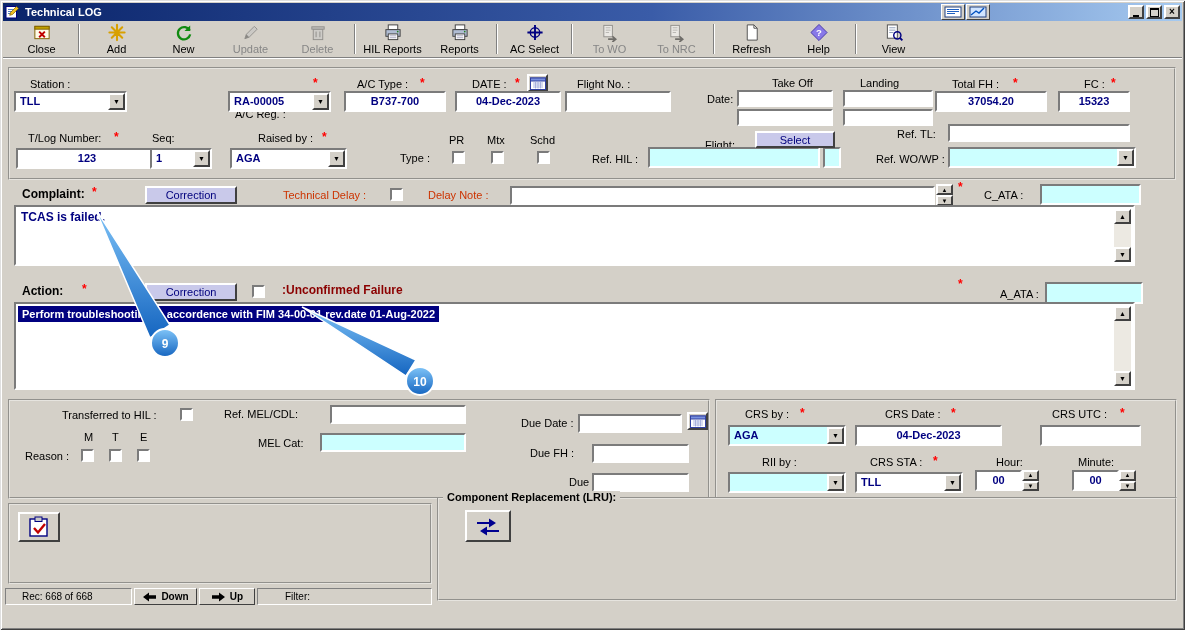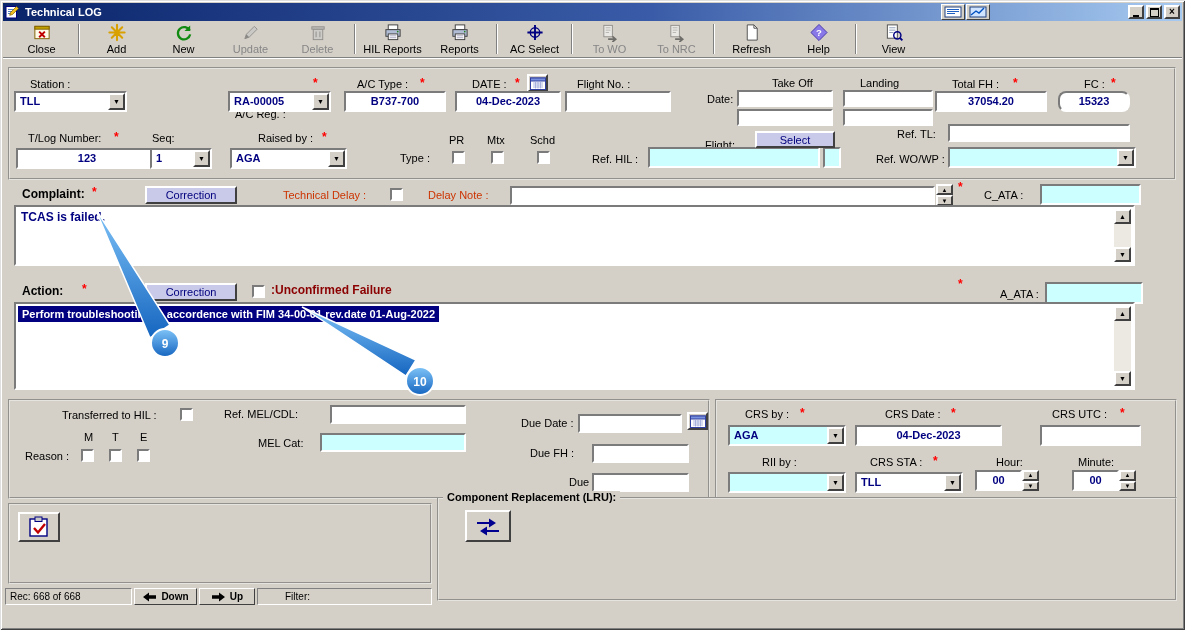--- a/index.html
+++ b/index.html
@@ -46,22 +46,22 @@
   .btn-lav{background:#c9c9ea;color:#00007d;}
   .spin{position:absolute;width:17px;display:flex;flex-direction:column;box-sizing:border-box;}
   .spin div{flex:1;background:#d4d0c8;border:2px solid;border-color:#fff #404040 #404040 #fff;display:flex;align-items:center;justify-content:center;font-size:6px;color:#000;box-sizing:border-box;}
   .txt{position:absolute;background:#fff;border:2px solid;border-color:#7b7b7b #fff #fff #7b7b7b;box-sizing:border-box;}
   .sb{position:absolute;right:2px;top:2px;bottom:2px;width:17px;background:#ece9e2;}
   .sbb{position:absolute;left:0;right:0;height:15px;background:#d4d0c8;border:2px solid;border-color:#fff #404040 #404040 #fff;
     display:flex;align-items:center;justify-content:center;font-size:7px;color:#000;box-sizing:border-box;}
   .cmp-text{position:absolute;left:5px;top:3px;font-size:12px;font-weight:bold;color:#000080;white-space:nowrap;}
   .sel-line{position:absolute;left:2px;top:2px;background:#000080;color:#fff;font-size:11px;font-weight:bold;padding:2px 4px;white-space:nowrap;}
   .warn{position:absolute;font-size:10px;font-weight:bold;color:#ee0000;white-space:nowrap;line-height:12px;}
-  .unconf{position:absolute;font-size:12px;font-weight:bold;color:#8b0000;white-space:nowrap;line-height:13px;}
-  .panel{position:absolute;border:1px solid;border-color:#808080 #fff #fff #808080;font-size:10px;color:#000;display:flex;align-items:center;padding:0 4px;box-sizing:border-box;background:#d4d0c8;white-space:nowrap;}
+  .unconf{position:absolute;font-size:12px;font-weight:bold;color:#8b0000;white-space:nowrap;line-height:13px;margin-left:11px;}
+  .panel{position:absolute;border:1px solid;border-color:#808080 #fff #fff #808080;font-size:10px;color:#000;display:flex;align-items:center;padding:0 16px;box-sizing:border-box;background:#d4d0c8;white-space:nowrap;}
   .sbtn{position:absolute;background:#d4d0c8;border:1px solid;border-color:#fff #404040 #404040 #fff;display:flex;align-items:center;justify-content:center;gap:4px;font-size:10px;font-weight:bold;color:#000;box-sizing:border-box;}
   .callout{position:absolute;z-index:40;}
   svg{display:block;}
 </style>
 </head>
 <body>
 
 <div class="window">
 
   <div class="titlebar">
@@ -282,21 +282,21 @@
   <div class="lbl" style="left:705px;top:112px;margin-top:27px;">Flight:</div>
   <div class="field" style="left:737px;top:109px;width:96px;height:17px;"></div>
   <div class="field" style="left:843px;top:109px;width:90px;height:17px;"></div>
 
   <div class="lbl" style="left:952px;top:78px;">Total FH :</div>
   <div class="star" style="left:1013px;top:77px;">*</div>
   <div class="field center" style="left:935px;top:91px;width:112px;height:21px;">37054.20</div>
 
   <div class="lbl" style="left:1084px;top:78px;">FC :</div>
   <div class="star" style="left:1111px;top:77px;">*</div>
-  <div class="field center" style="left:1058px;top:91px;width:72px;height:21px;border-radius:8px;">15323</div>
+  <div class="field center" style="left:1058px;top:91px;width:72px;height:21px;">15323</div>
 
   <div class="lbl" style="left:28px;top:132px;">T/Log Number:</div>
   <div class="star" style="left:114px;top:131px;">*</div>
   <div class="field center" style="left:16px;top:148px;width:142px;height:21px;">123</div>
 
   <div class="lbl" style="left:152px;top:132px;">Seq:</div>
   <div class="field combo" style="left:150px;top:148px;width:62px;height:21px;">
     <span>1</span>
     <span class="dd">▼</span>
   </div>

